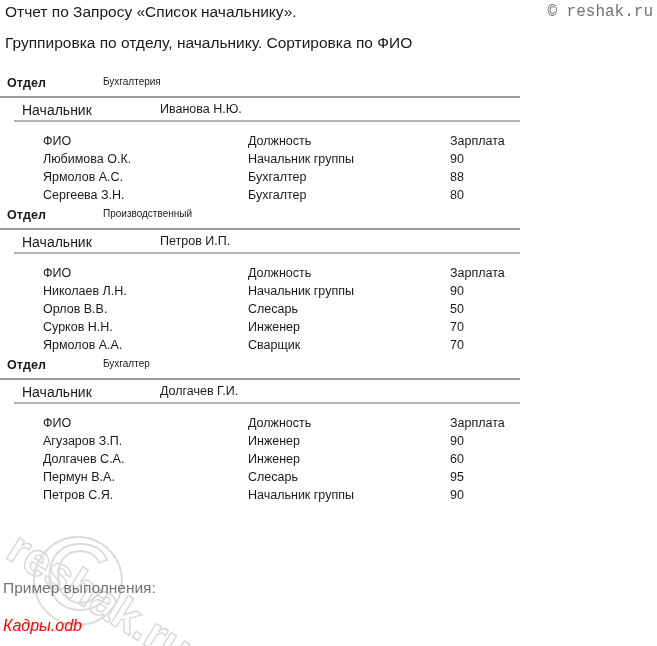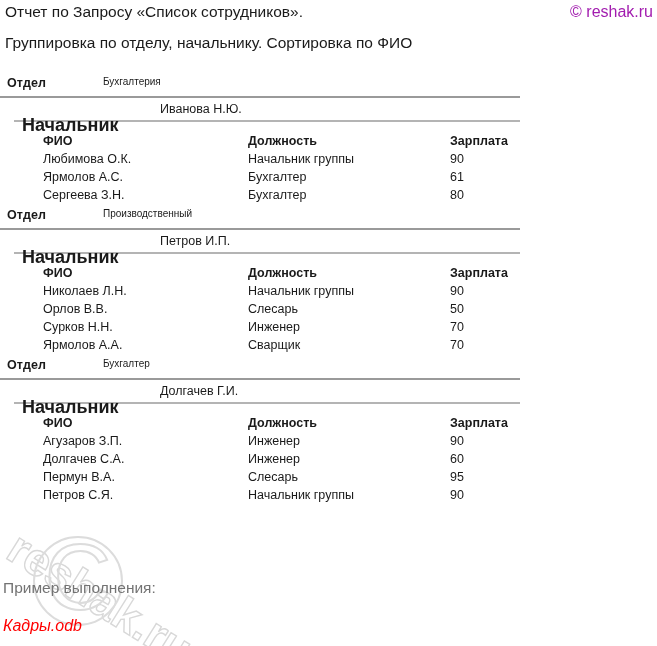--- a/index.html
+++ b/index.html
@@ -40,25 +40,25 @@
   .hdr-line1 {
     position: absolute;
     left: 5px; top: 2px;
     font-size: 15.5px;
     line-height: 20px;
     white-space: nowrap;
   }
   .hdr-copy {
     position: absolute;
     right: 4px; top: 2px;
-    font-family: Liberation Sans, sans-serif;
+    font-family: Liberation Mono, monospace;
     font-size: 16px;
     line-height: 20px;
     white-space: nowrap;
-    color: #a21caf;
+    color: #737373;
   }
   .hdr-line2 {
     position: absolute;
     left: 5px; top: 33px;
     font-size: 15.5px;
     line-height: 20px;
     white-space: nowrap;
   }
 
   
@@ -98,23 +98,23 @@
   }
 
   
   .chief-row {
     position: relative;
     height: 19px;
     margin-top: 3px;
   }
   .chief-label {
     position: absolute;
-    left: 22px; top: 14px;
-    font-size: 18px;
-    font-weight: bold;
+    left: 22px; top: 1px;
+    font-size: 14px;
+    font-weight: normal;
     white-space: nowrap;
   }
   .chief-value {
     position: absolute;
     left: 128px; top: 1px;
     font-size: 12.5px;
     white-space: nowrap;
     margin-left: 32px;
   }
   .rule-indent {
@@ -124,21 +124,21 @@
   }
 
   
   .emp-table {
     margin-top: 12px;
   }
   .emp-row {
     position: relative;
     height: 18px;
   }
-  .emp-row.head { font-weight: bold; }
+  .emp-row.head { font-weight: normal; }
   .col-fio {
     position: absolute;
     left: 43px; top: 0;
     font-size: 12.5px;
     white-space: nowrap;
   }
   .col-pos {
     position: absolute;
     left: 248px; top: 0;
     font-size: 12.5px;
@@ -181,21 +181,21 @@
 
 <div id="watermark">
   <svg width="260" height="141" viewBox="0 0 260 141" xmlns="http://www.w3.org/2000/svg">
     <text x="4" y="52" transform="rotate(32 4 52)" font-family="Liberation Sans, sans-serif" font-size="46" font-weight="bold" fill="none" stroke="#d8d8d8" stroke-width="1.4">reshak.ru</text>
     <circle cx="78" cy="76" r="44" fill="none" stroke="#dcdcdc" stroke-width="2"></circle>
     <text x="78" y="104" text-anchor="middle" font-family="Liberation Sans, sans-serif" font-size="92" fill="none" stroke="#dcdcdc" stroke-width="2">C</text>
   </svg>
 </div>
 
 <div id="header">
-  <div class="hdr-line1">Отчет по Запросу «Список сотрудников».</div>
+  <div class="hdr-line1">Отчет по Запросу «Список начальнику».</div>
   <div class="hdr-copy">© reshak.ru</div>
   <div class="hdr-line2">Группировка по отделу, начальнику. Сортировка по ФИО</div>
 </div>
 
 <div id="report">
 
   <div class="group">
     <div class="dept-row">
       <span class="dept-label">Отдел</span>
       <span class="dept-value">Бухгалтерия</span>
@@ -215,21 +215,21 @@
         <span class="col-sal">Зарплата</span>
       </div>
       <div class="emp-row">
         <span class="col-fio">Любимова О.К.</span>
         <span class="col-pos">Начальник группы</span>
         <span class="col-sal">90</span>
       </div>
       <div class="emp-row">
         <span class="col-fio">Ярмолов А.С.</span>
         <span class="col-pos">Бухгалтер</span>
-        <span class="col-sal">61</span>
+        <span class="col-sal">88</span>
       </div>
       <div class="emp-row">
         <span class="col-fio">Сергеева З.Н.</span>
         <span class="col-pos">Бухгалтер</span>
         <span class="col-sal">80</span>
       </div>
     </div>
   </div>
 
   <div class="group">

